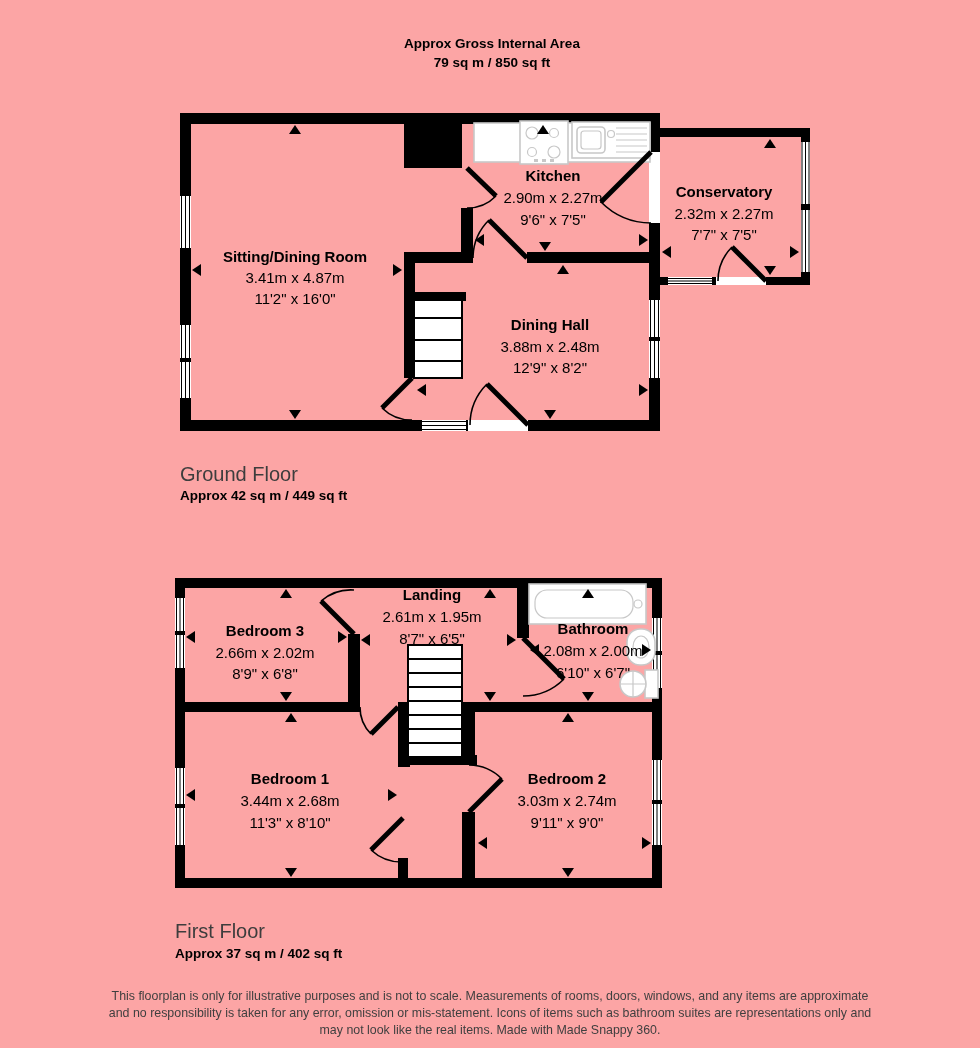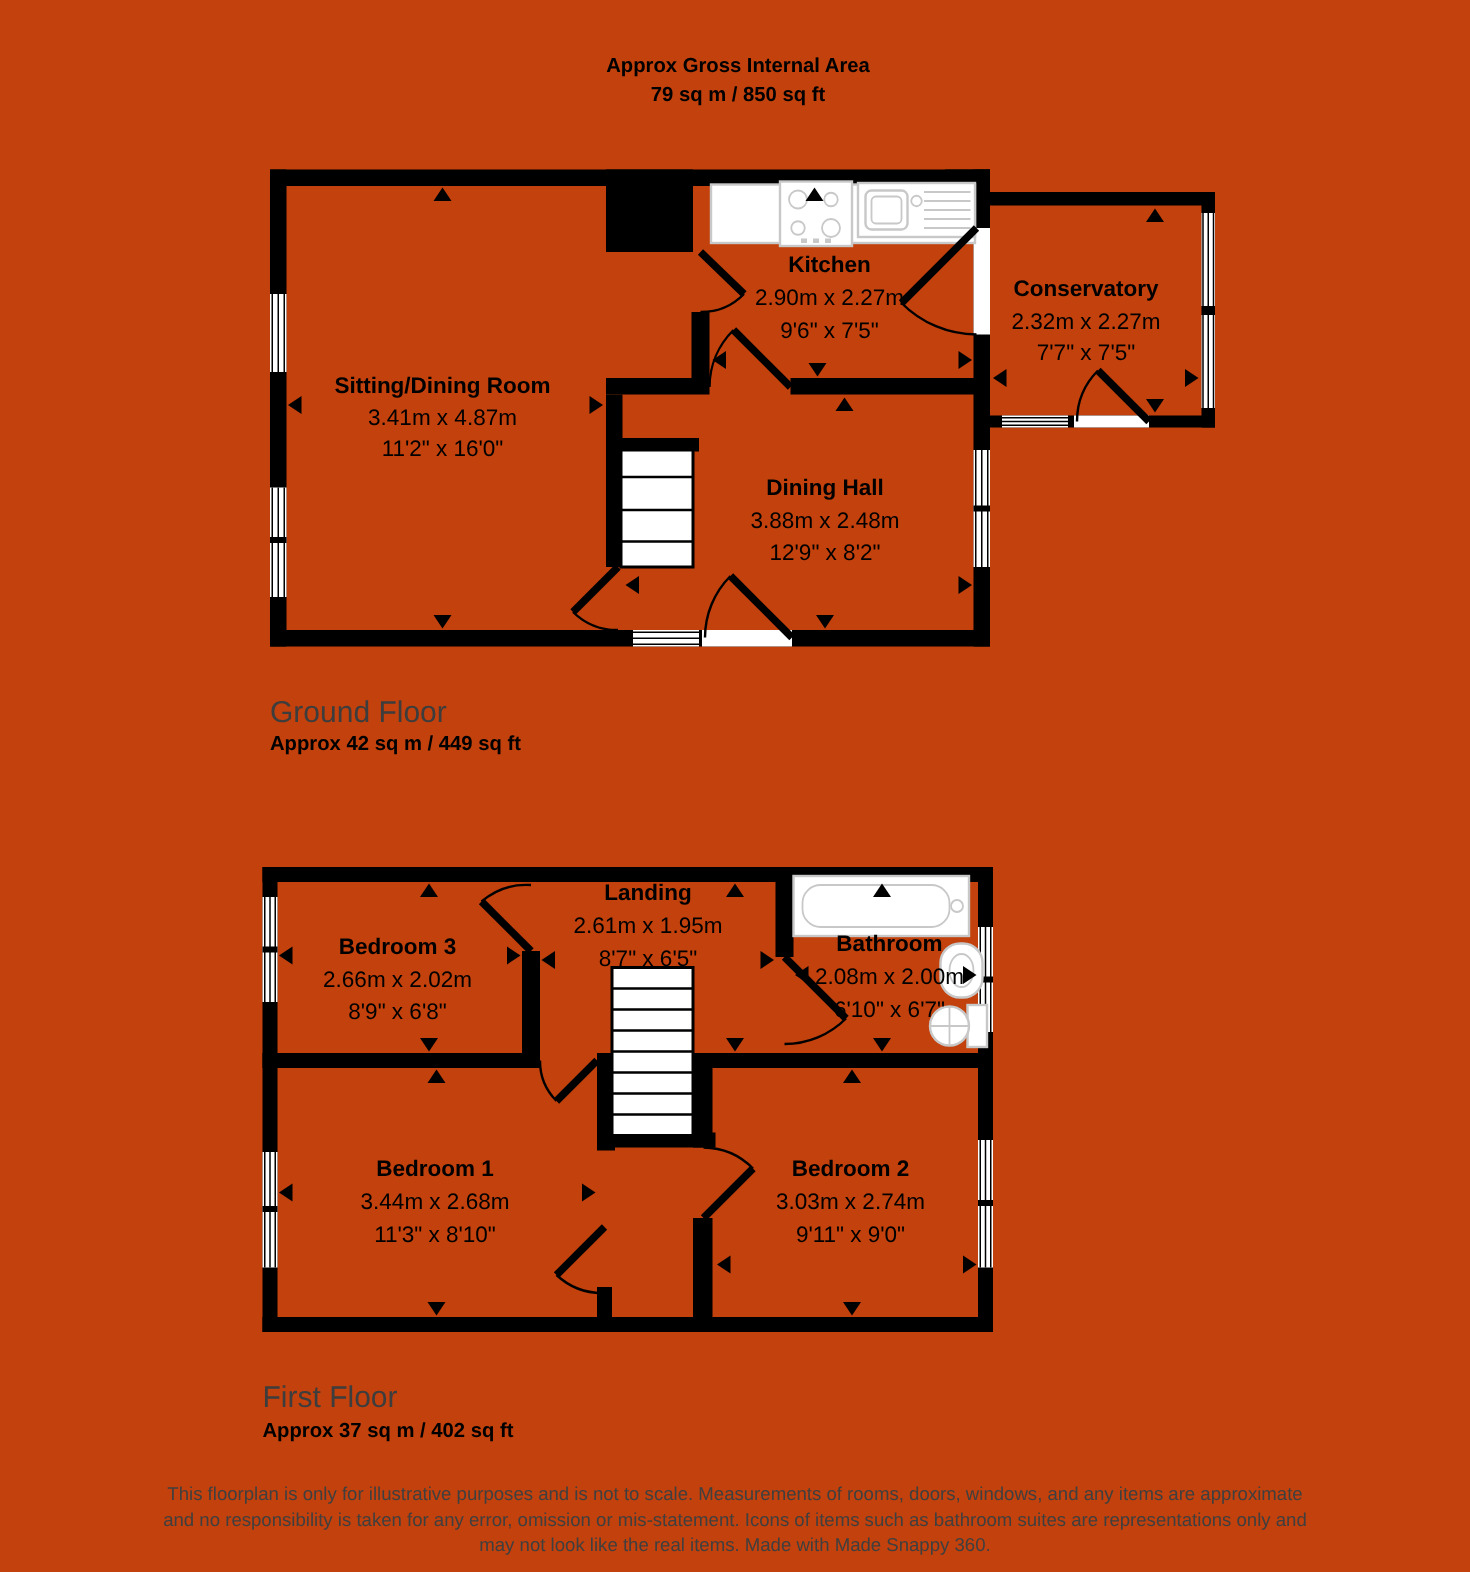--- a/index.html
+++ b/index.html
@@ -1,16 +1,16 @@
 <!DOCTYPE html>
 <html><head>
 <meta charset="utf-8">
 <style>
   html,body{margin:0;padding:0;background:#ffffff;}
-  #page{position:relative;width:980px;height:1048px;background:#c2410c;overflow:hidden;
+  #page{position:relative;width:980px;height:1048px;background:#fca5a5;overflow:hidden;
         font-family:"Liberation Sans","DejaVu Sans",sans-serif;}
   svg{position:absolute;left:0;top:0;}
   .wall{fill:#000000;}
   .gap{fill:#ffffff;}
   .winline{stroke:#000000;stroke-width:1;fill:none;}
   .tick{fill:#000000;}
   .leaf{stroke:#000000;stroke-width:5;fill:none;stroke-linecap:butt;}
   .arc{stroke:#000000;stroke-width:1.6;fill:none;}
   .fix{stroke:#c8c8c8;stroke-width:1.6;fill:#ffffff;}
   .fixthin{stroke:#c8c8c8;stroke-width:1.2;fill:none;}

